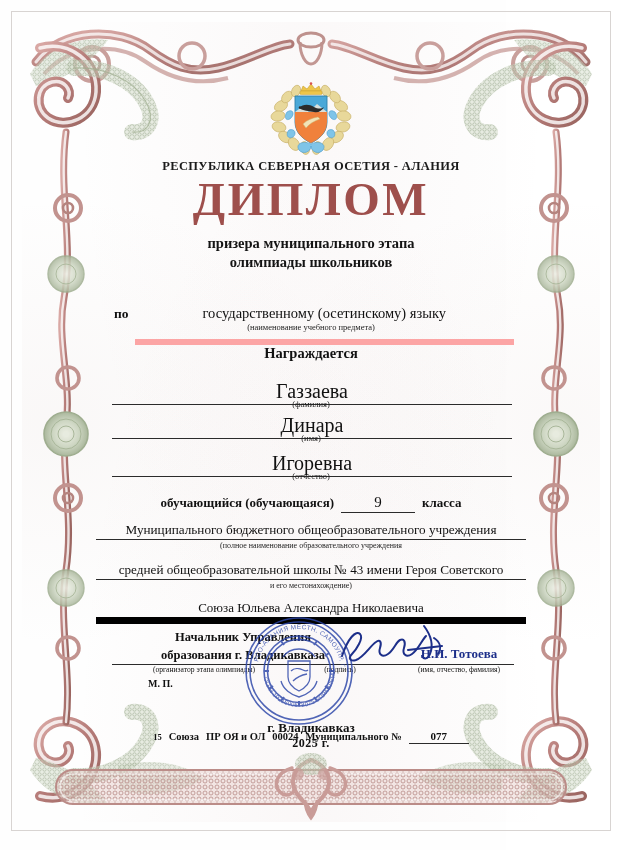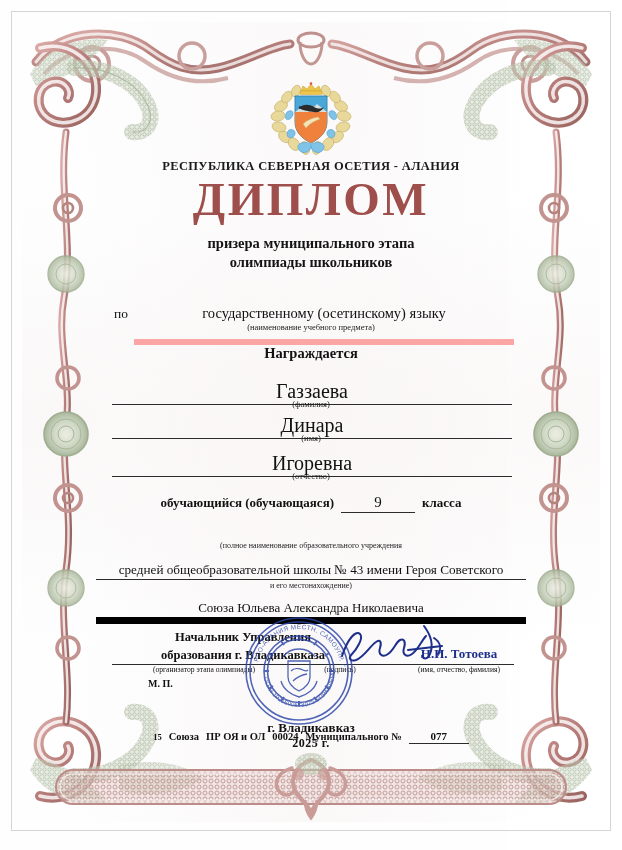--- a/index.html
+++ b/index.html
@@ -108,21 +108,21 @@
 
   
   .subject-row {
     position: absolute;
     left: 114px; top: 305px;
     width: 400px;
     display: flex;
     align-items: baseline;
   }
   .subject-prefix {
-    font-weight: normal;
+    font-weight: bold;
     font-size: 13.5px;
     padding-right: 6px;
   }
   .subject-fill {
     flex: 1;
     border-bottom: 6px solid #fca5a5;
     text-align: center;
     font-size: 14.5px;
     padding-bottom: 17px;
   }
@@ -540,20 +540,21 @@
 
     <div class="name-line nl3">Игоревна</div>
     <div class="cap cap-n3">(отчество)</div>
 
     <div class="class-row">
       <span>обучающийся (обучающаяся)</span>
       <span class="class-blank">9</span>
       <span>класса</span>
     </div>
 
+    <div class="school-line sl1">Муниципального бюджетного общеобразовательного учреждения</div>
     <div class="cap cap-s1">(полное наименование образовательного учреждения</div>
 
     <div class="school-line sl2">средней общеобразовательной школы № 43 имени Героя Советского</div>
     <div class="cap cap-s2">и его местонахождение)</div>
 
     <div class="school-line sl3">Союза Юльева Александра Николаевича</div>
 
     <div class="sig-role">
       <div>Начальник Управления</div>
       <div>образования  г. Владикавказа</div>

